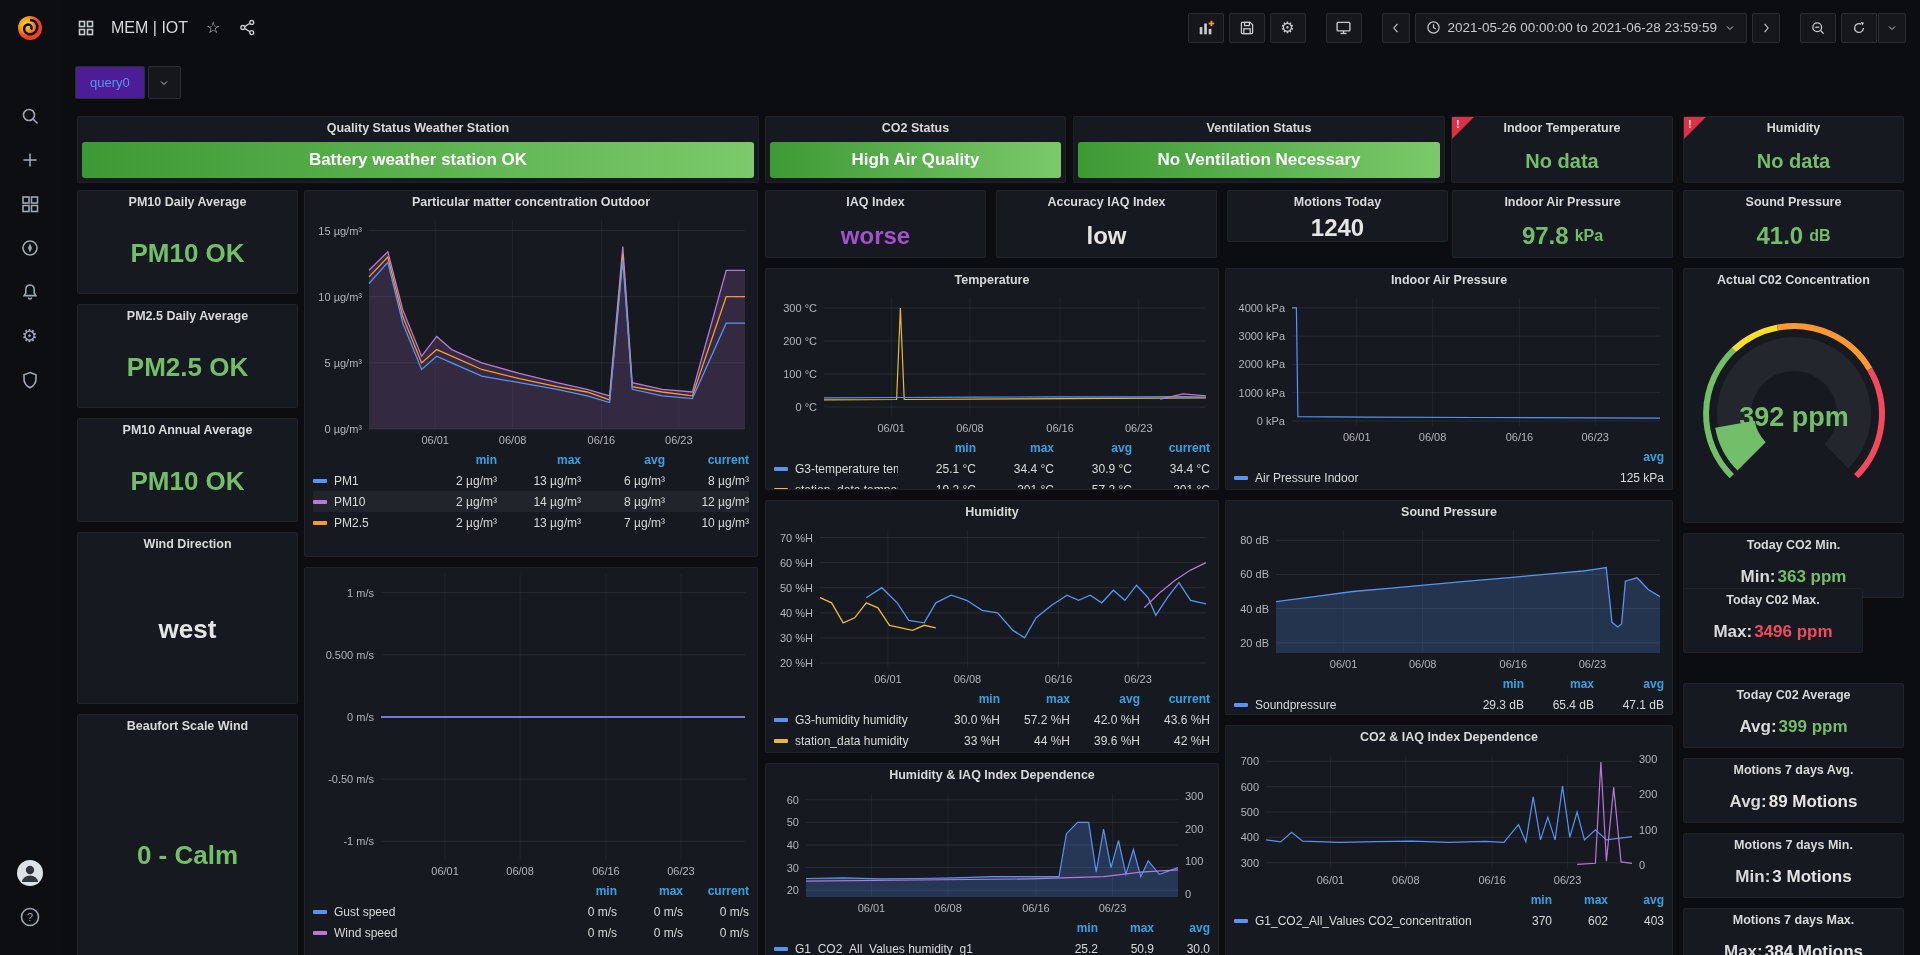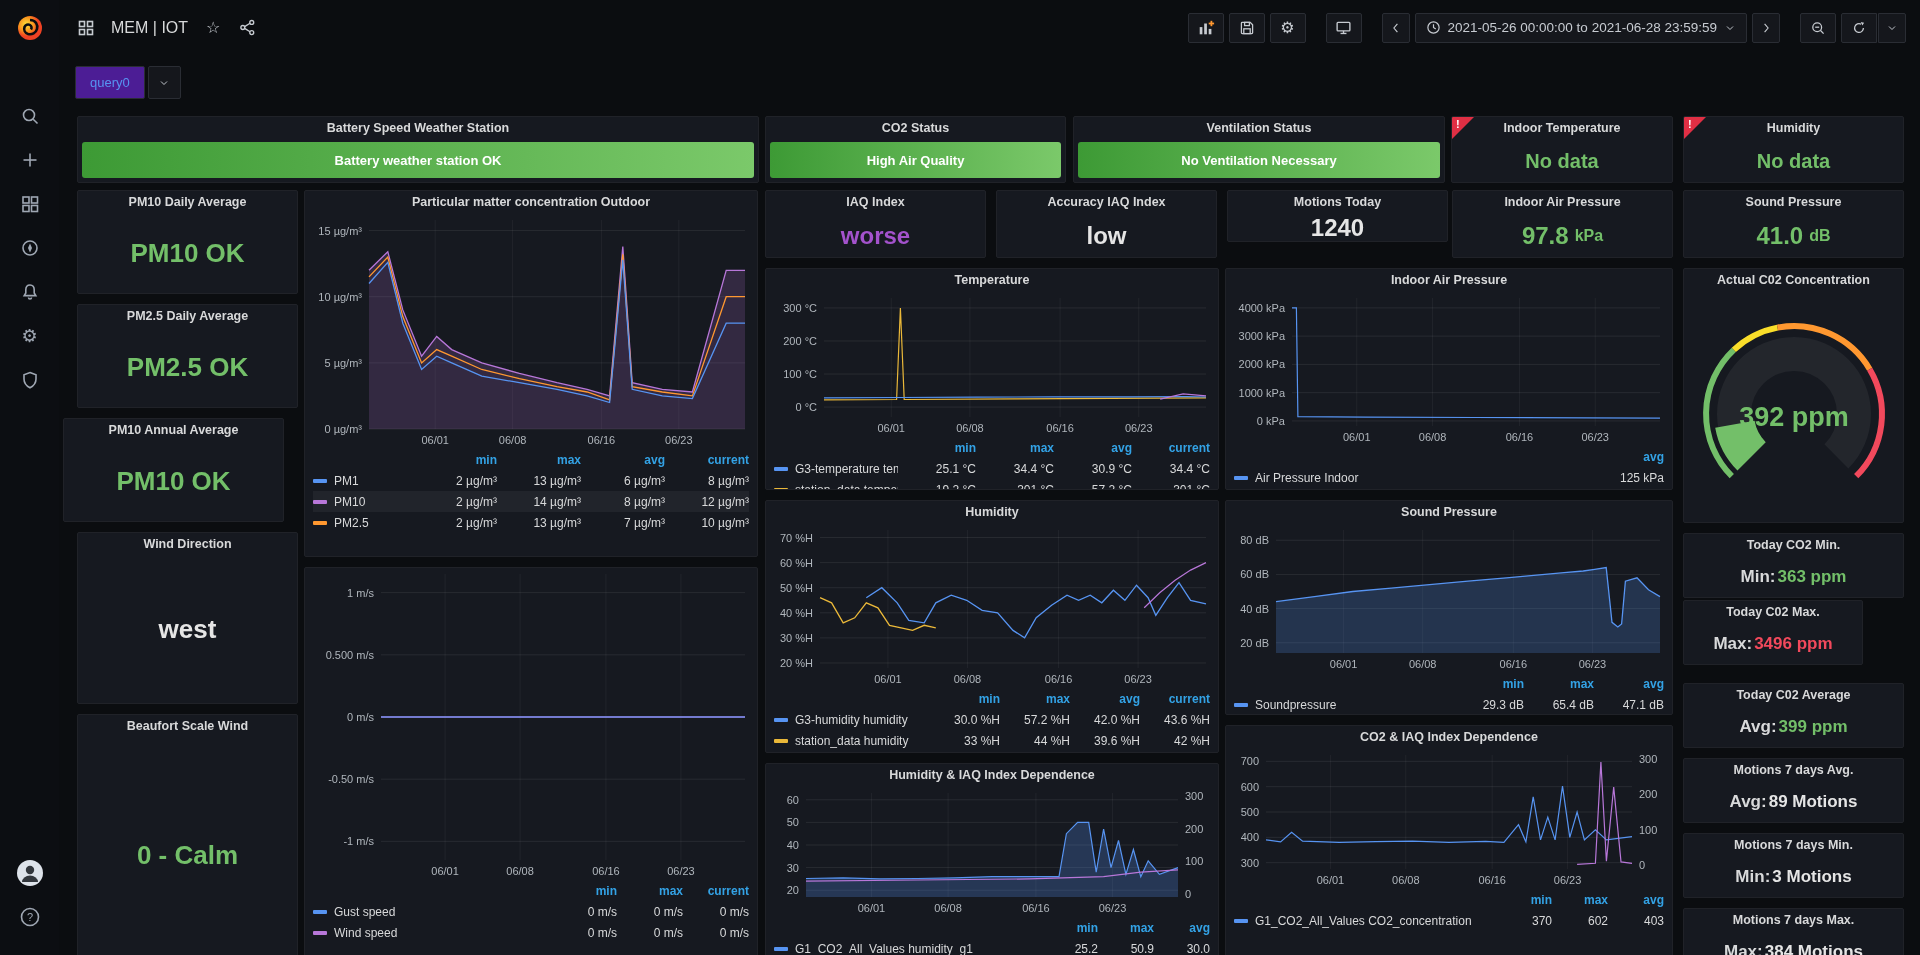--- a/index.html
+++ b/index.html
@@ -26,21 +26,21 @@
   .panel{position:absolute;background:#161920;border:1px solid #202228;border-radius:2px;overflow:hidden;box-sizing:border-box;}
   .ptitle{height:23px;line-height:23px;text-align:center;font-size:12.5px;font-weight:600;color:#d8d9da;white-space:nowrap;overflow:hidden;cursor:pointer;}
   .pcenter{position:absolute;top:23px;left:0;right:0;bottom:0;display:flex;align-items:center;justify-content:center;gap:2px;}
   .v20{font-size:20px;font-weight:700;}
   .v24{font-size:24px;font-weight:700;}
   .v26{font-size:26px;font-weight:700;}
   .unit{font-size:16px;font-weight:600;margin-left:4px;}
   .green{color:#73bf69;}.blue{color:#e5e5e5;}.purple{color:#a352cc;}.red{color:#f2495c;}
   .vpre{font-size:17px;font-weight:700;color:#d8d9da;}
   .vval{font-size:17px;font-weight:700;}
-  .statusbar{position:absolute;left:4px;right:4px;top:25px;bottom:4px;border-radius:3px;background:linear-gradient(90deg,#3d9a35,#7bc96a);display:flex;align-items:center;justify-content:center;color:#fff;font-size:13px;font-weight:700;white-space:nowrap;}
+  .statusbar{position:absolute;left:4px;right:4px;top:25px;bottom:4px;border-radius:3px;background:linear-gradient(90deg,#3d9a35,#7bc96a);display:flex;align-items:center;justify-content:center;color:#fff;font-size:17px;font-weight:700;white-space:nowrap;}
   .errcorner{position:absolute;top:0;left:0;width:22px;height:22px;background:#e02f44;clip-path:polygon(0 0,100% 0,0 100%);color:#fff;font-size:11px;font-weight:700;padding:1px 0 0 4px;box-sizing:border-box;z-index:2;}
   
   .csvg{display:block;width:100%;}
   .legend{padding:0 8px;font-size:12px;color:#d8d9da;}
   .lrow{display:flex;align-items:center;height:21px;}
   .lrow.hl{background:rgba(255,255,255,0.05);}
   .lname{flex:1;display:flex;align-items:center;gap:7px;white-space:nowrap;overflow:hidden;cursor:pointer;}
   .lsw{width:14px;height:4px;border-radius:1px;flex:none;}
   .lval{text-align:right;flex:none;white-space:nowrap;}
   .lhdr{color:#33a2e5;font-weight:700;}
@@ -218,21 +218,21 @@
   <div class="subbar">
     <div class="querybtn">query0</div>
     <div class="caretbtn">
       <svg class="i" width="12" height="12" viewBox="0 0 20 20">
           <polyline points="5,7.5 10,12.5 15,7.5"></polyline>
         </svg>
     </div>
   </div>
 
   <div class="panel" style="left:77px;top:116px;width:682px;height:67px">
-    <div class="ptitle">Battery Speed Weather Station</div>
+    <div class="ptitle">Quality Status Weather Station</div>
     <div class="statusbar">
         <span>Battery weather station OK</span>
       </div>
   </div>
   <div class="panel" style="left:765px;top:116px;width:301px;height:67px">
     <div class="ptitle">CO2 Status</div>
     <div class="statusbar">
         <span>High Air Quality</span>
       </div>
   </div>
@@ -295,21 +295,21 @@
     <div class="pcenter">
         <span class="v26 green">PM10 OK</span>
       </div>
   </div>
   <div class="panel" style="left:77px;top:304px;width:221px;height:104px">
     <div class="ptitle">PM2.5 Daily Average</div>
     <div class="pcenter">
         <span class="v26 green">PM2.5 OK</span>
       </div>
   </div>
-  <div class="panel" style="left:63px;top:418px;width:221px;height:104px">
+  <div class="panel" style="left:77px;top:418px;width:221px;height:104px">
     <div class="ptitle">PM10 Annual Average</div>
     <div class="pcenter">
         <span class="v26 green">PM10 OK</span>
       </div>
   </div>
   <div class="panel" style="left:77px;top:532px;width:221px;height:172px">
     <div class="ptitle">Wind Direction</div>
     <div class="pcenter">
         <span class="v26 blue">west</span>
       </div>
@@ -696,21 +696,21 @@
         <text x="110" y="134" text-anchor="middle" fill="#73bf69" font-size="27" font-weight="bold">392 ppm</text>
       </svg>
   </div>
   <div class="panel" style="left:1683px;top:533px;width:221px;height:65px">
     <div class="ptitle">Today CO2 Min.</div>
     <div class="pcenter">
         <span class="vpre">Min:</span>
         <span class="vval green">363 ppm</span>
       </div>
   </div>
-  <div class="panel" style="left:1683px;top:600px;width:180px;height:65px">
+  <div class="panel" style="left:1683px;top:588px;width:180px;height:65px">
     <div class="ptitle">Today C02 Max.</div>
     <div class="pcenter">
         <span class="vpre">Max:</span>
         <span class="vval red">3496 ppm</span>
       </div>
   </div>
   <div class="panel" style="left:1683px;top:683px;width:221px;height:65px">
     <div class="ptitle">Today C02 Average</div>
     <div class="pcenter">
         <span class="vpre">Avg:</span>

